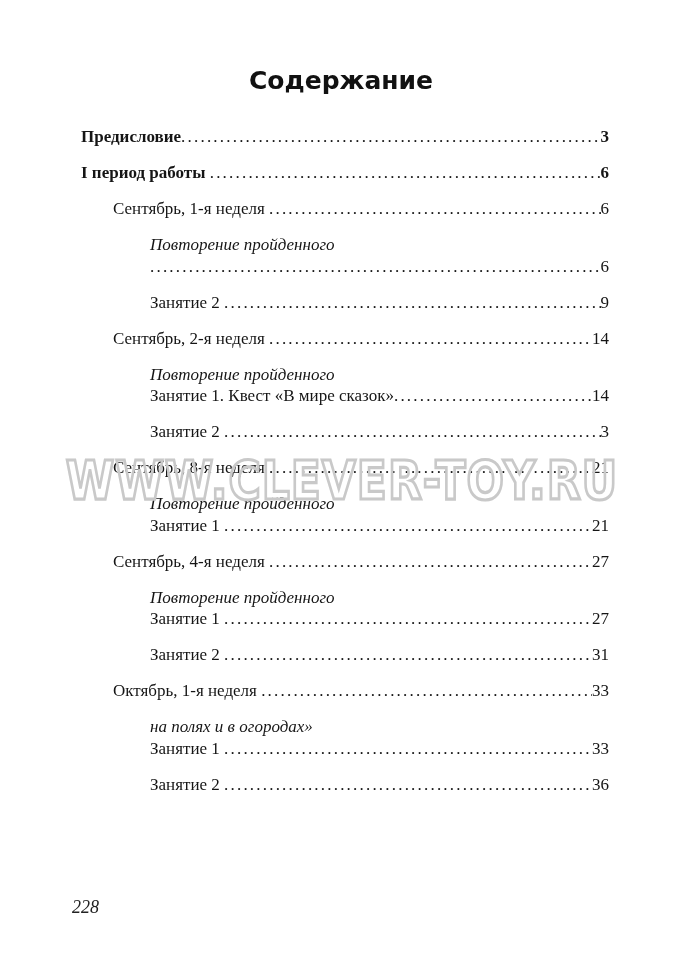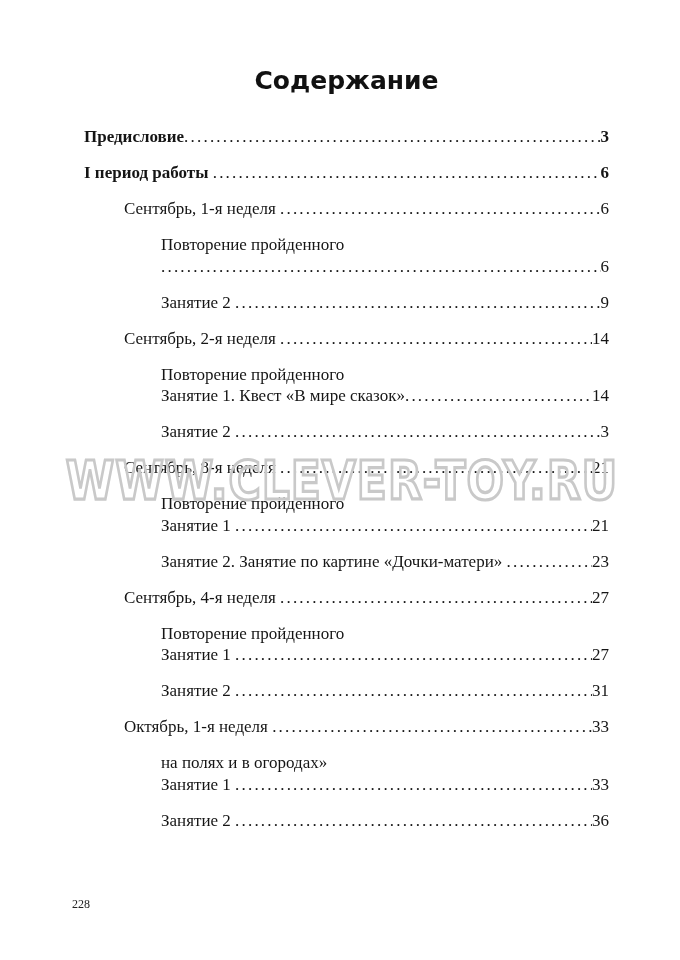--- a/index.html
+++ b/index.html
@@ -11,44 +11,45 @@
     position: relative;
     width: 680px;
     height: 960px;
     background: #ffffff;
     overflow: hidden;
     font-family: "Liberation Serif", serif;
     color: #151515;
   }
   .content {
     position: absolute;
-    left: 84px;
+    left: 73px;
     right: 71px;
     top: 66px;
   }
   .title {
     font-family: "DejaVu Sans", "Liberation Sans", sans-serif;
     font-weight: 700;
     font-size: 25px;
     text-align: center;
     letter-spacing: 0px;
     margin: 0 0 31px 0;
     color: #111;
   }
   .entry {
     margin-bottom: 14.5px;
     font-size: 17px;
     line-height: 21.5px;
   }
   .entry.bold { font-weight: bold; }
-  .entry.lvl0 { margin-left: 0; }
+  .entry.lvl0 { margin-left: 8px; }
   .entry.lvl1 { margin-left: 40px; }
   .entry.lvl2 { margin-left: 77px; }
   .pre {
     white-space: pre;
+    font-style: italic;
   }
   .line {
     display: flex;
     align-items: baseline;
   }
   .txt {
     white-space: pre;
     flex: 0 0 auto;
   }
   .dots {
@@ -81,23 +82,24 @@
     transform: scaleY(1.22);
     transform-origin: center top;
     pointer-events: none;
     white-space: nowrap;
     z-index: 5;
   }
   .folio {
     position: absolute;
     left: 72px;
     top: 897px;
-    font-size: 12px;
+    font-size: 18px;
     font-family: "Liberation Serif", serif;
     color: #222;
+    font-style: italic;
   }
 </style>
 </head>
 <body>
 
 <div class="page">
   <div class="content">
     <h1 class="title">Содержание</h1>
     <div id="toc-list">
         <div class="entry lvl0 bold">
@@ -165,27 +167,20 @@
           </div>
         </div>
         <div class="entry lvl2">
           <div class="pre">Повторение пройденного</div>
           <div class="line">
             <span class="txt">Занятие 1 </span>
             <span class="dots"></span>
             <span class="pg">21</span>
           </div>
         </div>
-        <div class="entry lvl2">
-          <div class="line">
-            <span class="txt">Занятие 2. Занятие по картине «Дочки-матери» </span>
-            <span class="dots"></span>
-            <span class="pg">23</span>
-          </div>
-        </div>
         <div class="entry lvl1">
           <div class="line">
             <span class="txt">Сентябрь, 4-я неделя </span>
             <span class="dots"></span>
             <span class="pg">27</span>
           </div>
         </div>
         <div class="entry lvl2">
           <div class="pre">Повторение пройденного</div>
           <div class="line">

